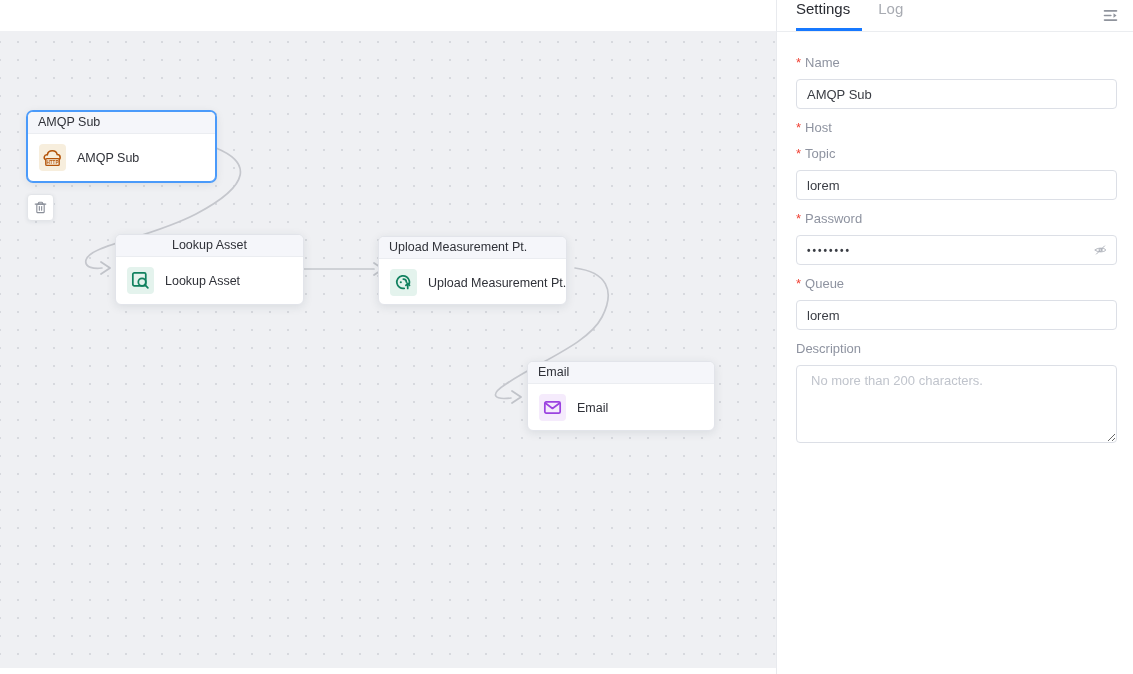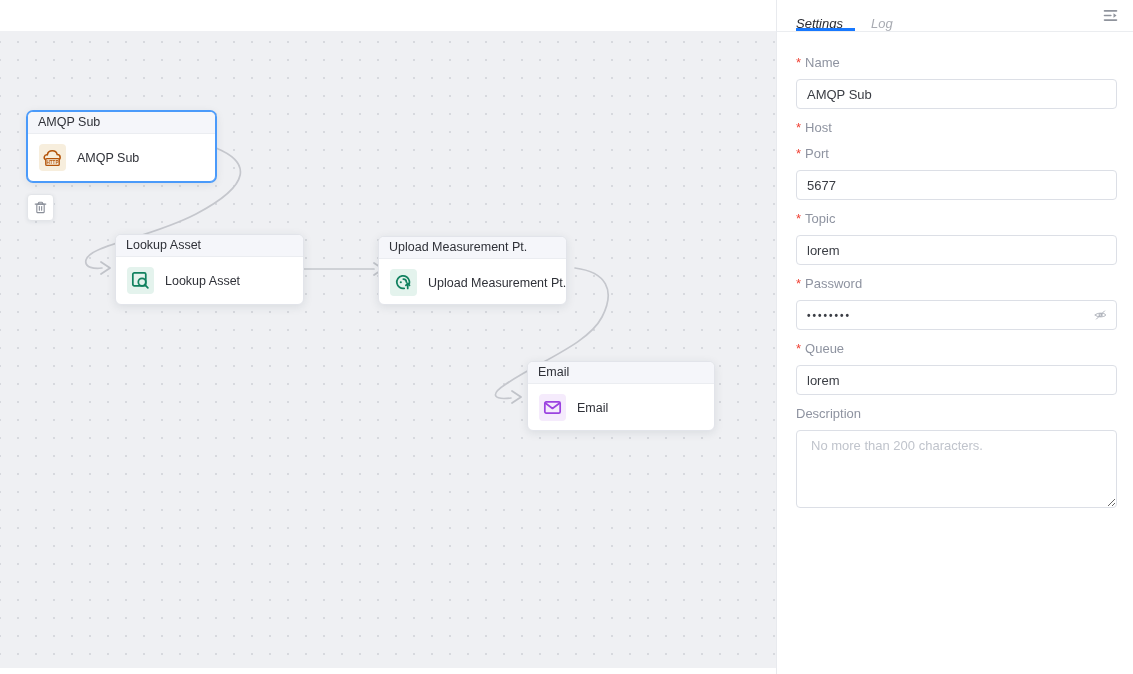--- a/index.html
+++ b/index.html
@@ -95,24 +95,24 @@
     background:#fff;
     border-left:1px solid #e8eaee;
   }
   .tabbar {
     height:32px;
     display:flex; align-items:stretch;
     border-bottom:1px solid #ebedf0;
     padding-left:19px;
   }
   .tab {
-    display:flex; align-items:flex-end;
+    display:flex; align-items:flex-start;
     margin-right:28px;
-    font-size:13px; color:#a8abb2;
-    position:relative; cursor:pointer;font-style:italic;
+    font-size:15px; color:#a8abb2;
+    position:relative; cursor:pointer;
   }
   .tab.active { color:#2a2c33; }
   .tab.active::after {
     content:""; position:absolute; left:0; right:-12px; bottom:0;
     height:3px; background:#1778ff;
   }
   .collapse-btn {
     margin-left:auto; margin-right:12px;
     align-self:center;
     background:none; border:none; padding:2px; cursor:pointer;
@@ -185,21 +185,21 @@
       <svg width="17" height="17" viewBox="0 0 24 24" fill="none" stroke="#8a8f99" stroke-width="1.6" stroke-linecap="round" stroke-linejoin="round">
         <line x1="4.5" y1="7.2" x2="19.5" y2="7.2"></line>
         <path d="M9.2 7 V5.8 Q9.2 4.6 10.4 4.6 H13.6 Q14.8 4.6 14.8 5.8 V7"></path>
         <rect x="6.8" y="7.2" width="10.4" height="12" rx="0.8"></rect>
         <line x1="10.4" y1="10.6" x2="10.4" y2="15.8"></line>
         <line x1="13.6" y1="10.6" x2="13.6" y2="15.8"></line>
       </svg>
     </span>
   </button>
 
-  <div class="node" style="left:115px; top:234px;">
+  <div class="node" style="left:115px; top:234px;text-align:center;">
     <div class="node-header">Lookup Asset</div>
     <div class="node-body">
       <span class="chip chip-green">
         <svg width="23" height="23" viewBox="0 0 24 24" fill="none" stroke="#11815f" stroke-width="1.8" stroke-linecap="round">
           <rect x="4" y="4" width="13.5" height="13.5" rx="1.5"></rect>
           <circle cx="13.6" cy="13.6" r="3.9" fill="#e4f3ed"></circle>
           <line x1="16.4" y1="16.4" x2="19.7" y2="19.7"></line>
         </svg>
       </span>
       <span class="node-label">Lookup Asset</span>
@@ -264,26 +264,20 @@
       </div>
       <input class="text-input" value="AMQP Sub" style="">
     </div>
 
     <div class="field">
       <div class="field-label">
         <span class="req">*</span><span>Host</span>
       </div>
     </div>
 
-    <div class="field">
-      <div class="field-label">
-        <span class="req">*</span><span>Port</span>
-      </div>
-      <input class="text-input" value="5677" style="">
-    </div>
 
     <div class="field">
       <div class="field-label">
         <span class="req">*</span><span>Topic</span>
       </div>
       <input class="text-input" value="lorem" style="">
     </div>
 
     <div class="field">
     </div>

